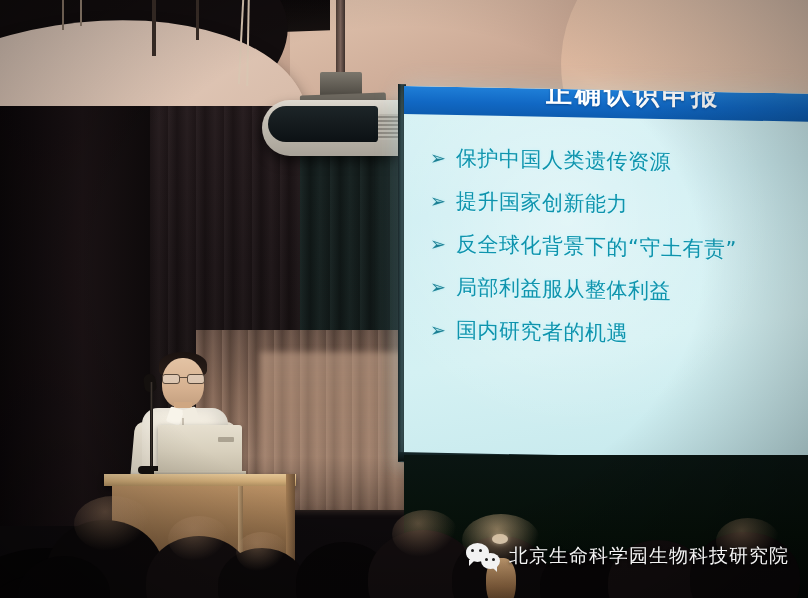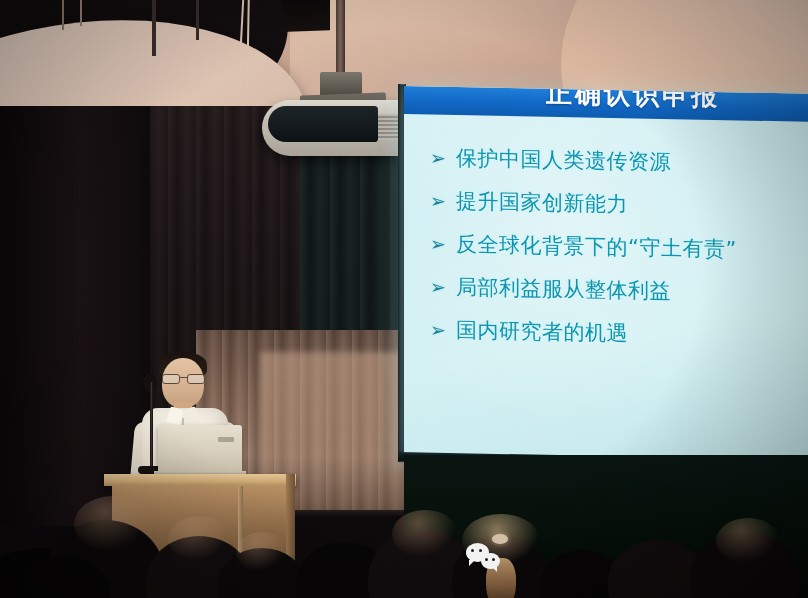--- a/index.html
+++ b/index.html
@@ -539,16 +539,17 @@
     <div class="wechat">
       <div class="wx-big">
         <span class="wx-dot" style="left:5px;top:6px;"></span>
         <span class="wx-dot" style="left:13px;top:6px;"></span>
       </div>
       <div class="wx-small">
         <span class="wx-dot" style="left:4px;top:5px;"></span>
         <span class="wx-dot" style="left:11px;top:5px;"></span>
       </div>
     </div>
+    <div class="wm-text">北京生命科学园生物科技研究院</div>
   </div>
 
   <div class="vignette"></div>
 </div>
 
 </body></html>

